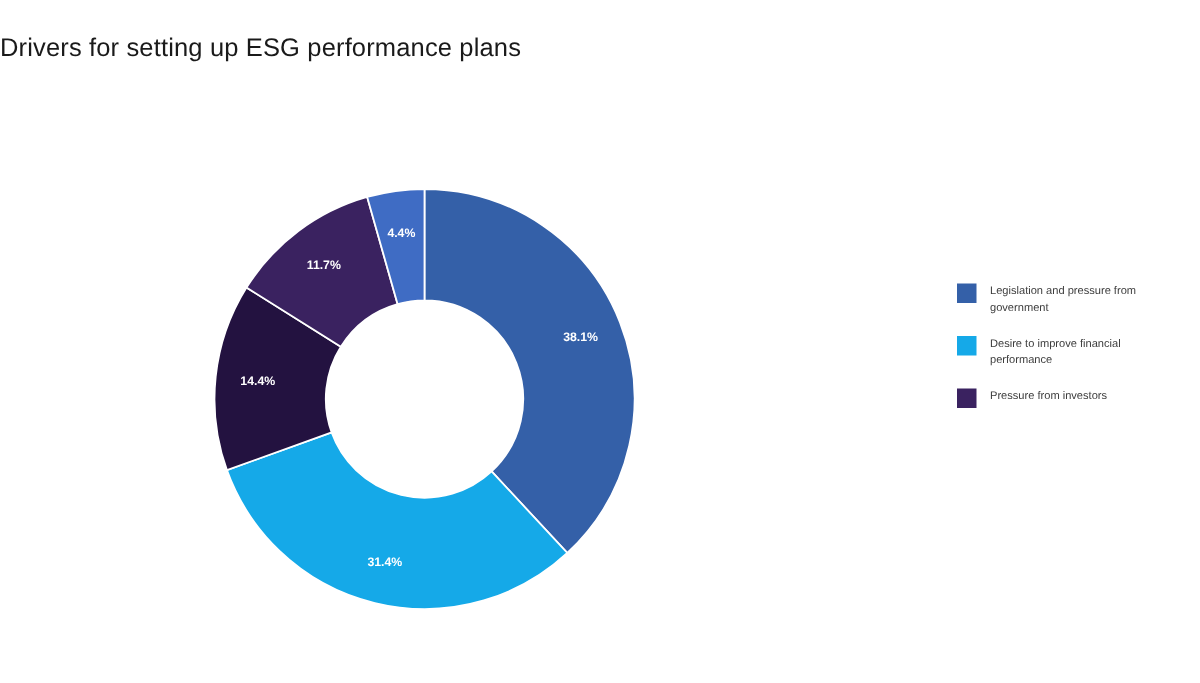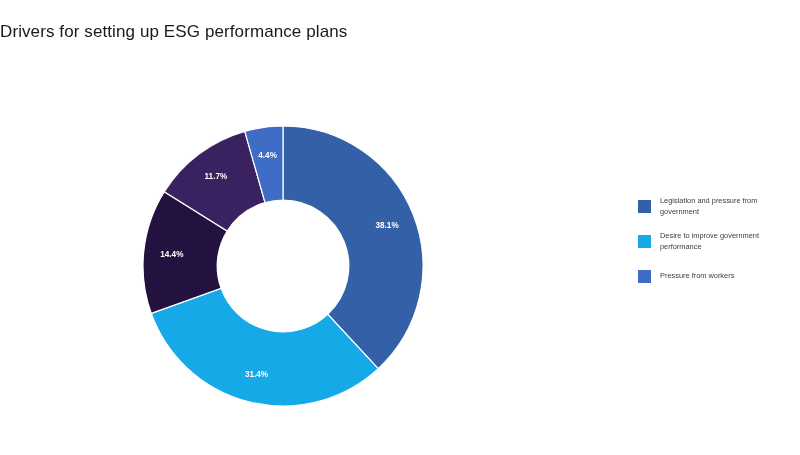--- a/index.html
+++ b/index.html
@@ -57,21 +57,21 @@
   }
 
   #legend {
     position: absolute;
     left: 638px;
     top: 189px;
     width: 158px;
   }
   .legend-item {
     display: flex;
-    align-items: center;
+    align-items: flex-start;
     height: 35px;
   }
   .legend-swatch {
     width: 13px;
     height: 13px;
     flex: 0 0 13px;
     margin-top: 0px;
   }
   .legend-label {
     margin-left: 9px;
@@ -107,19 +107,19 @@
   </svg>
 </div>
 
 <div id="legend">
     <div class="legend-item">
       <span class="legend-swatch" style="background: rgb(52, 96, 168);"></span>
       <span class="legend-label">Legislation and pressure from government</span>
     </div>
     <div class="legend-item">
       <span class="legend-swatch" style="background: rgb(21, 169, 232);"></span>
-      <span class="legend-label">Desire to improve government performance</span>
+      <span class="legend-label">Desire to improve financial performance</span>
     </div>
     <div class="legend-item">
-      <span class="legend-swatch" style="background: rgb(63, 108, 196);"></span>
-      <span class="legend-label">Pressure from workers</span>
+      <span class="legend-swatch" style="background: rgb(58, 34, 96);"></span>
+      <span class="legend-label">Pressure from investors</span>
     </div>
   </div>
 
 </body></html>

